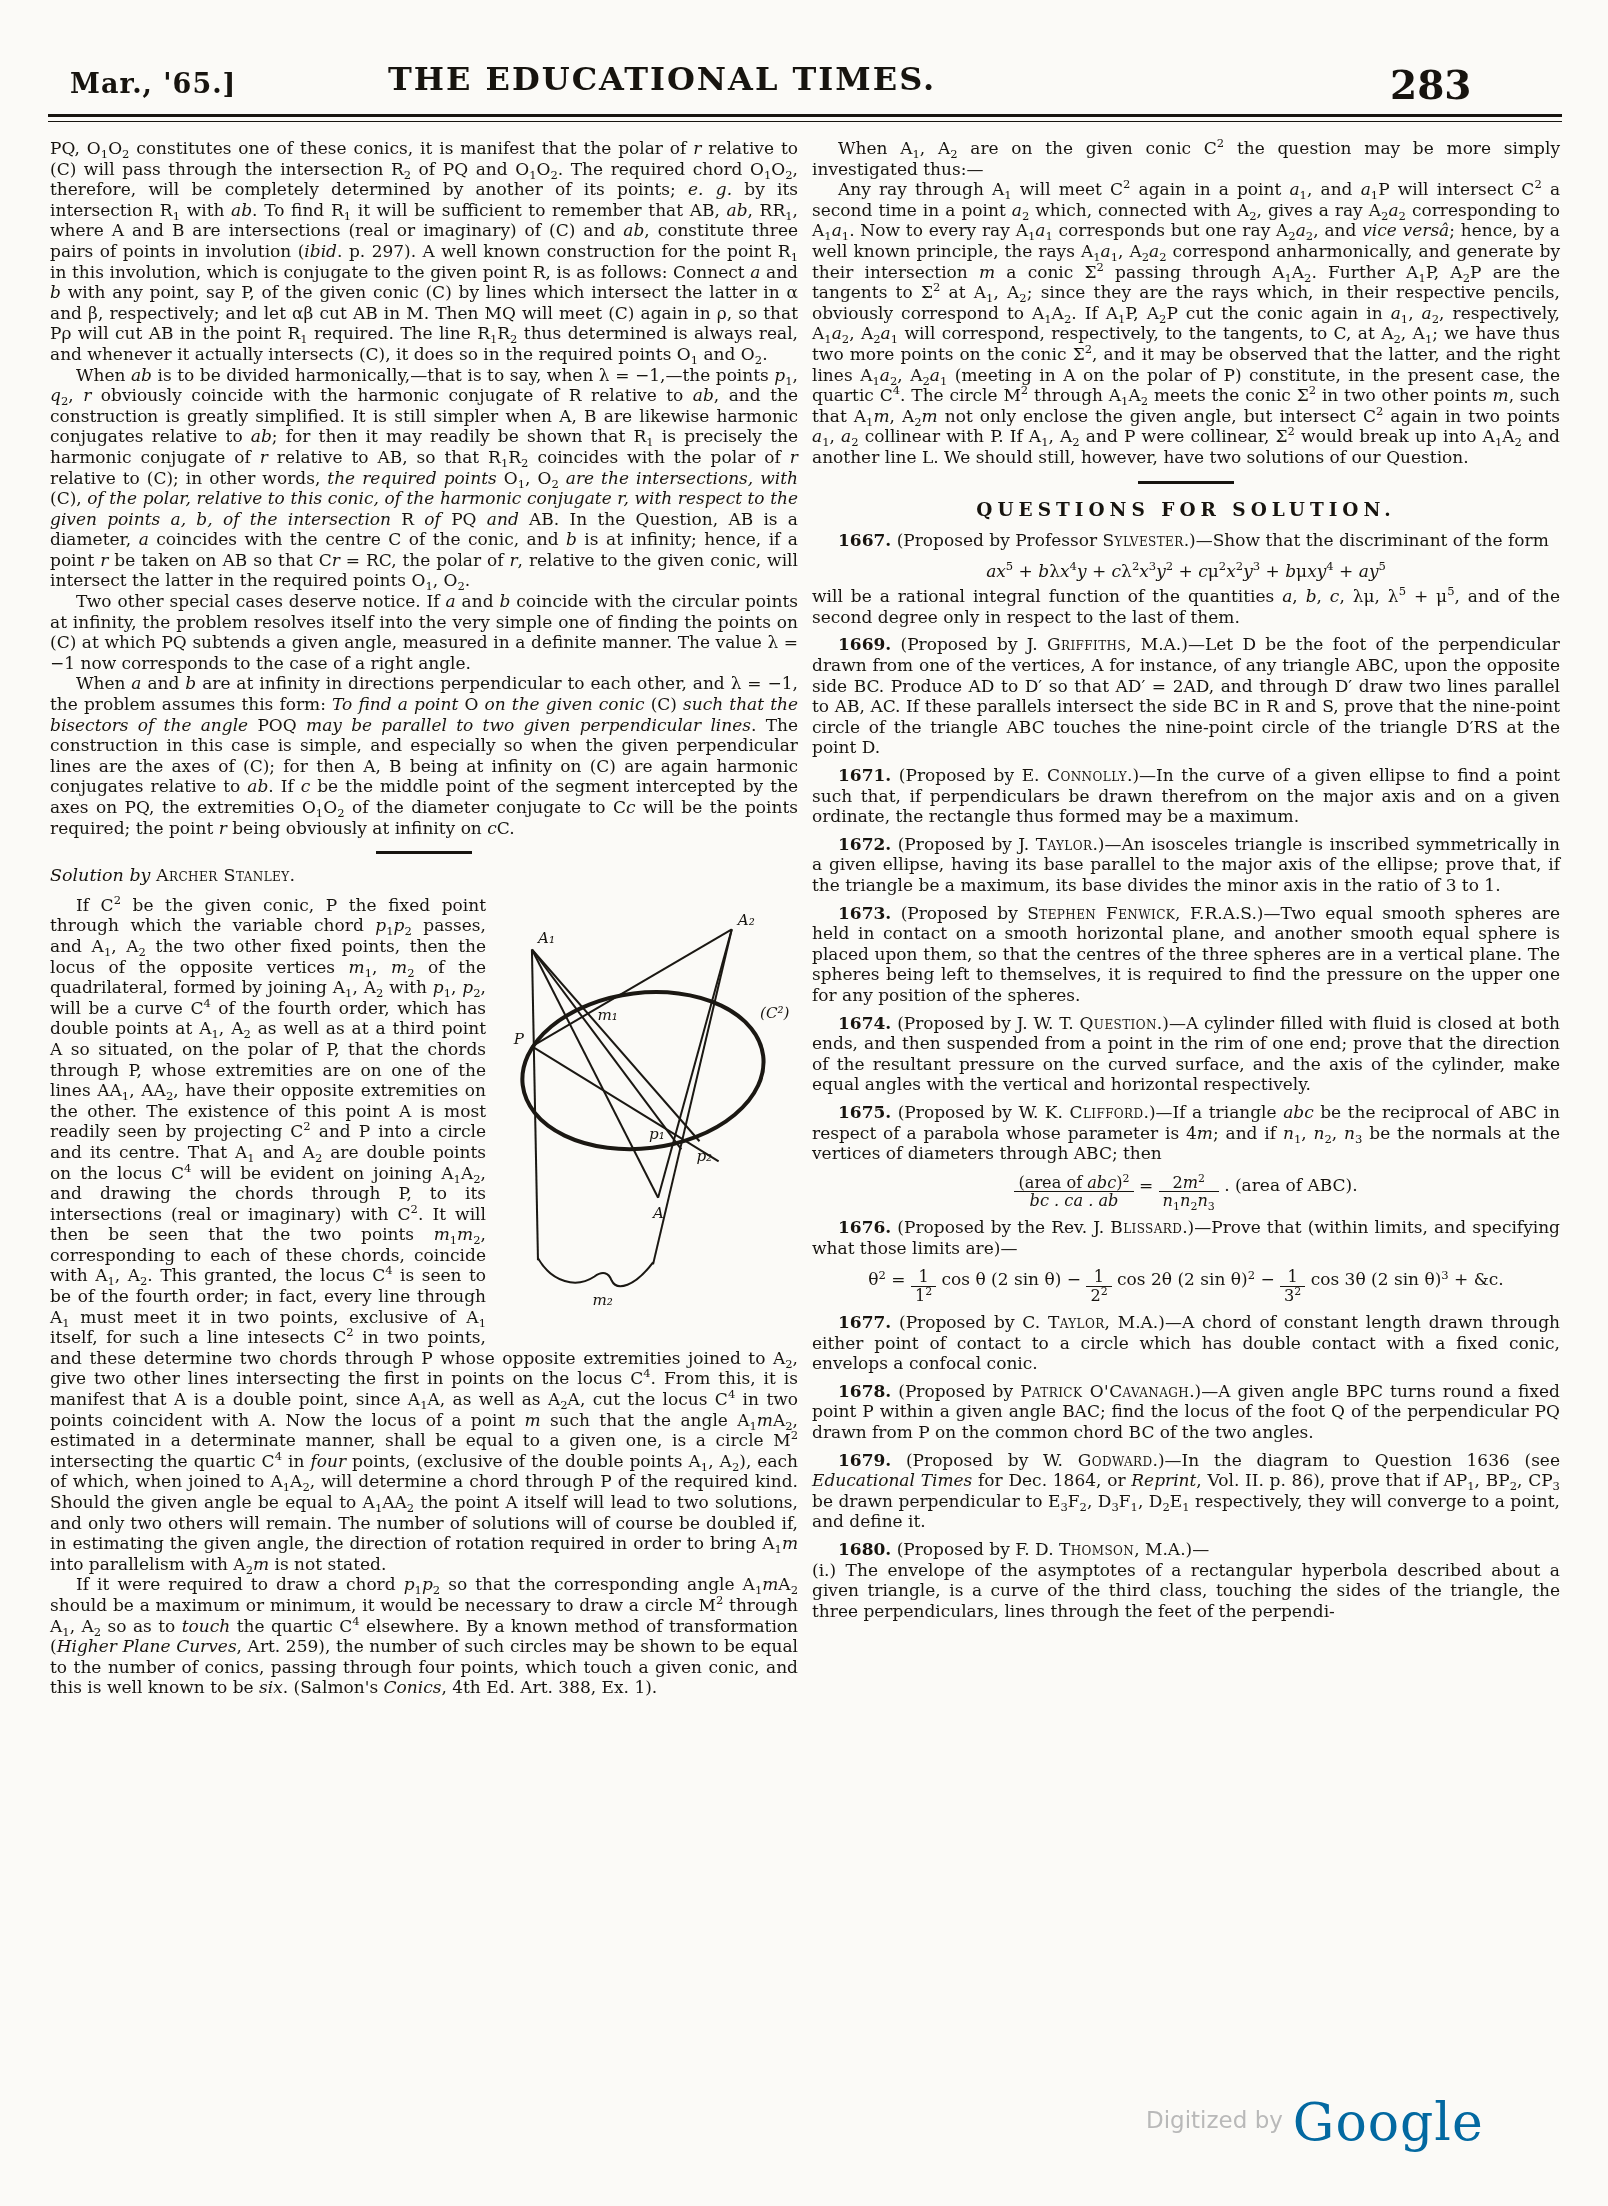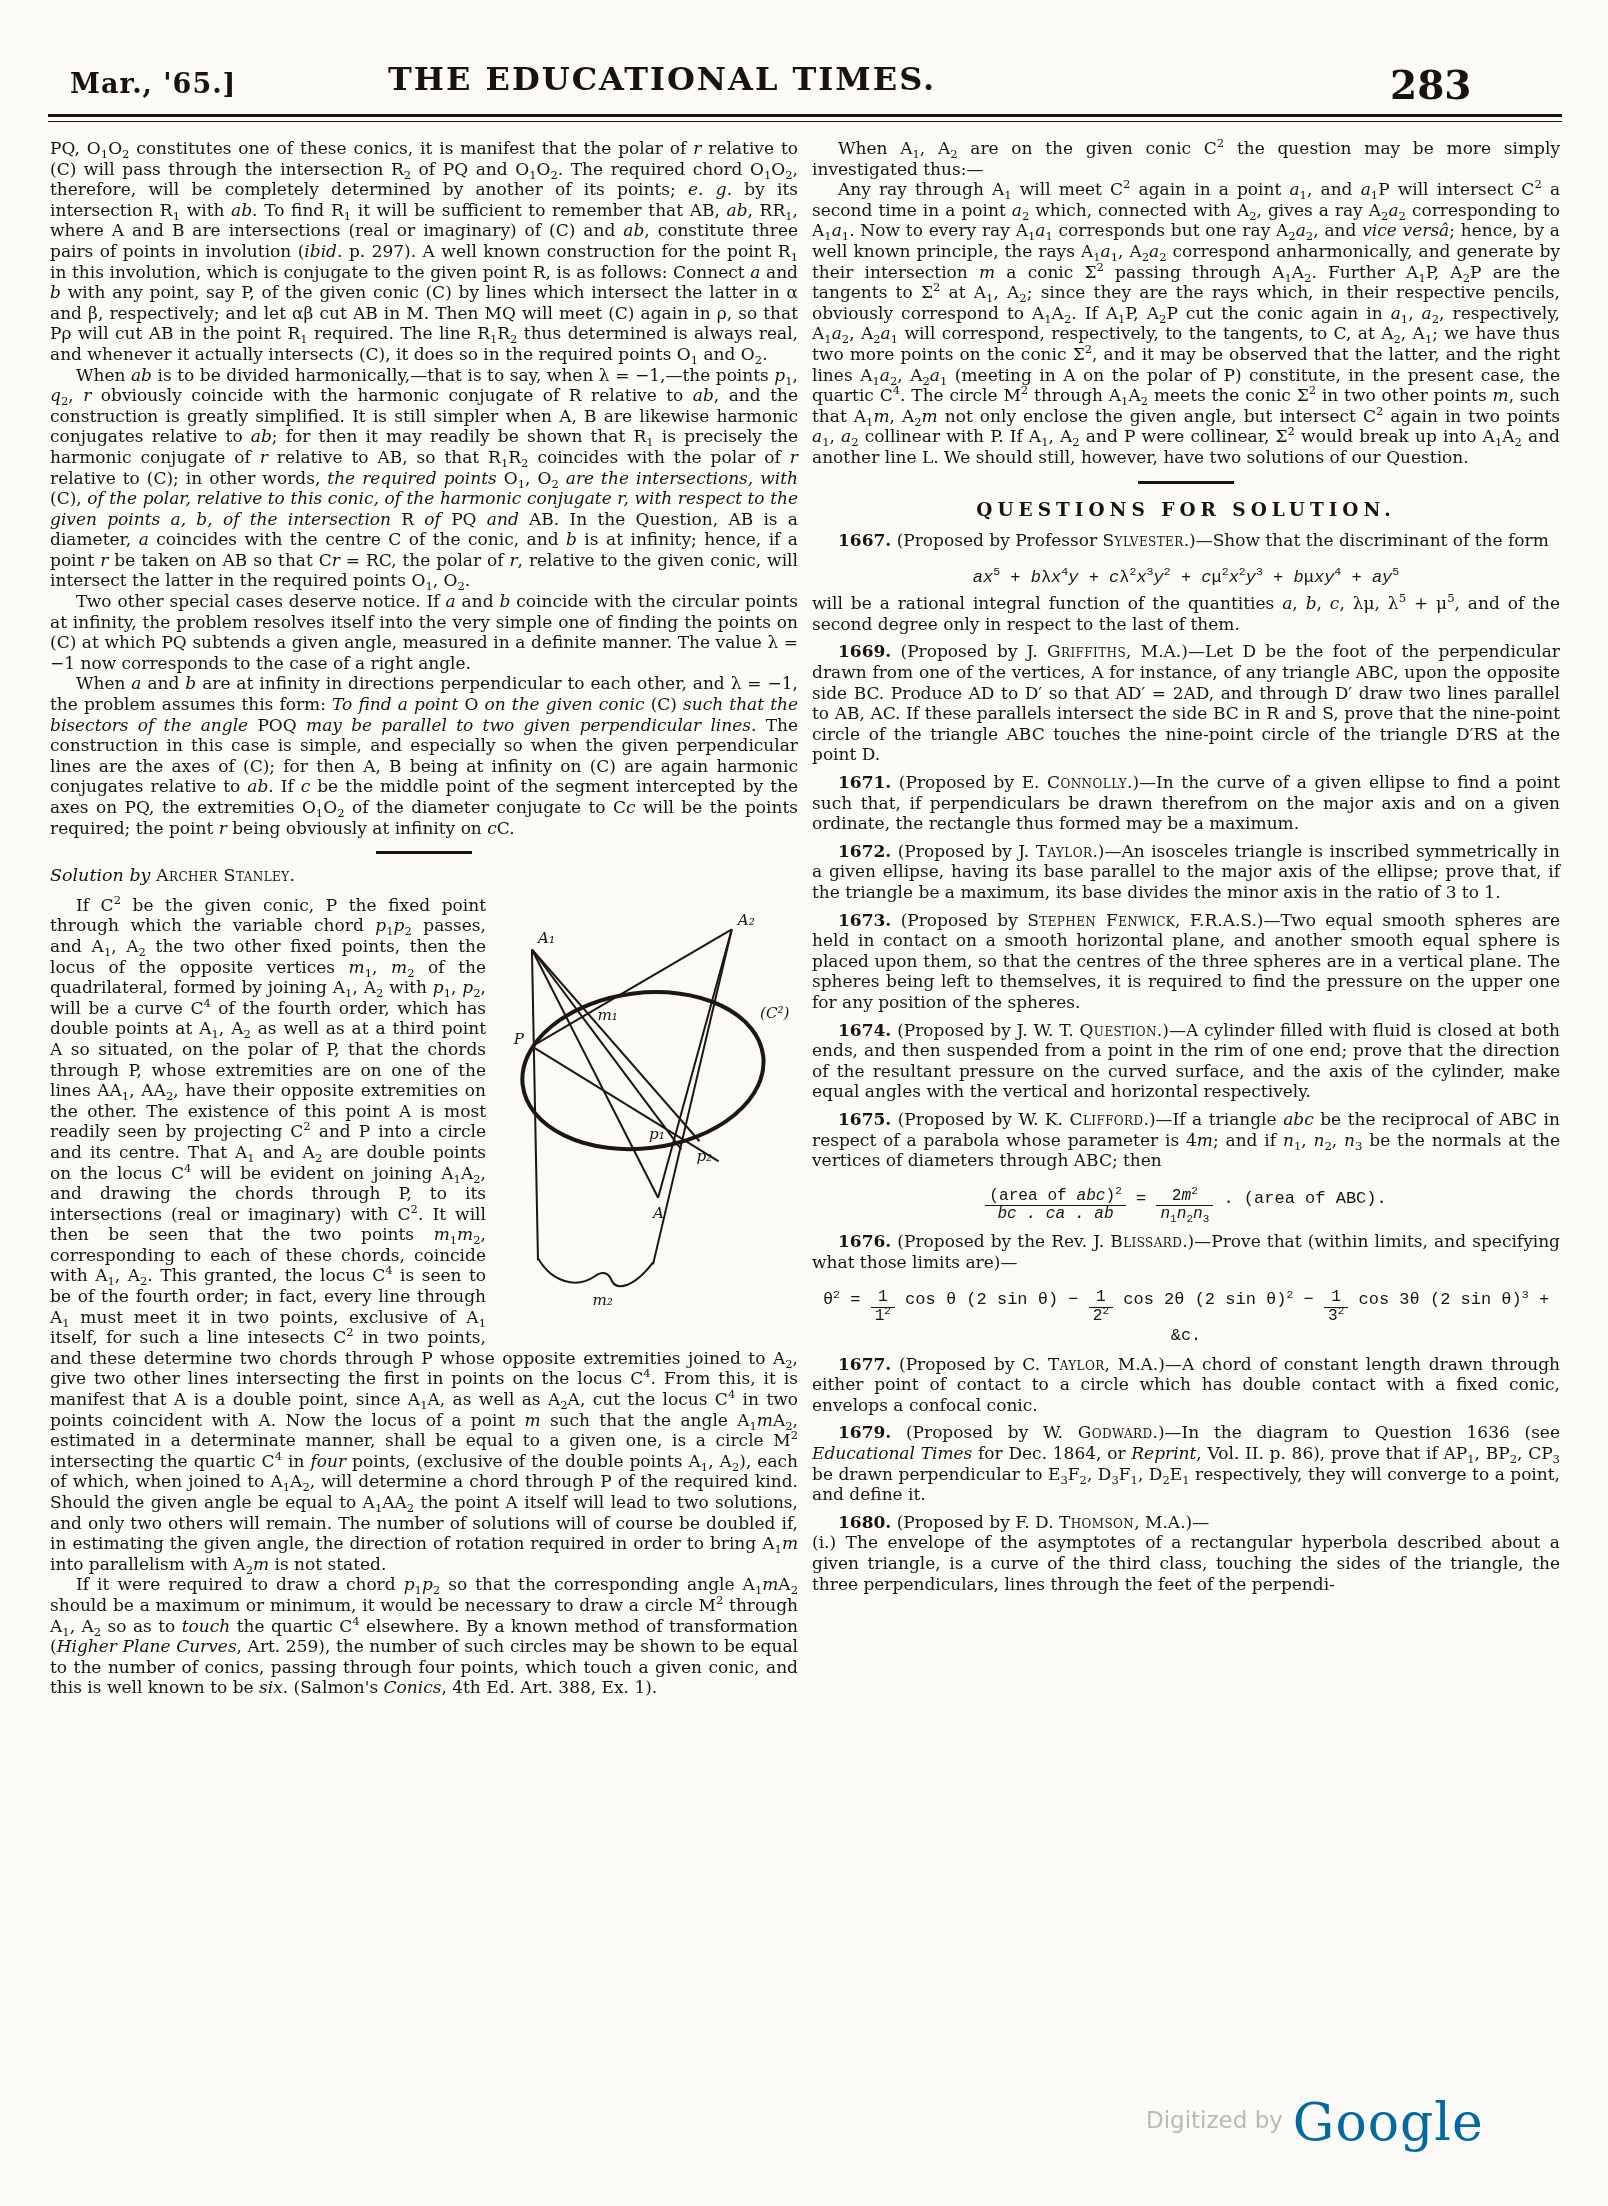--- a/index.html
+++ b/index.html
@@ -27,21 +27,21 @@
 
   .sep-rule { width:96px; border-top:3px solid #17140f; margin:13px auto 11px; }
 
   .sol-head { text-align:left; text-indent:0; margin:10px 0 9px; font-size:17.5px; }
 
   .q-heading { text-align:center; font-size:18.5px; font-weight:bold; letter-spacing:5px; margin:16px 0 10px; }
 
   .sc { font-variant:small-caps; letter-spacing:0.4px; }
   sub, sup { font-size:68%; line-height:0; }
 
-  .formula { display:block; text-align:center; text-indent:0; margin:17px 0 5px;font-family:Liberation Mono, monospace; }
+  .formula { display:block; text-align:center; text-indent:0; margin:10px 0 5px; }
   .frac { display:inline-block; vertical-align:-0.95em; text-align:center; line-height:1.1; font-size:0.95em; }
   .frac .num { display:block; padding:0 4px; border-bottom:1.3px solid #17140f; }
   .frac .den { display:block; padding:0 4px; }
 
   .figure-svg { float:right; width:300px; height:434px; margin:2px 0 6px 12px; }
   .fig-label { font-style:italic; font-size:15px; fill:#17140f; }
 
   .watermark { position:absolute; left:1146px; top:2092px; color:#b9b9b9;
     font-family:"DejaVu Sans","Liberation Sans",sans-serif; font-size:23px; white-space:nowrap; }
   .glogo { font-family:"DejaVu Serif","Liberation Serif",serif; font-size:52px; color:#0369a1;
@@ -110,20 +110,21 @@
 
     <p class="qpara"><b>1667.</b> (Proposed by Professor <span class="sc">Sylvester</span>.)—Show that the discriminant of the form<span class="formula"><i>ax</i><sup>5</sup> + <i>b</i>λ<i>x</i><sup>4</sup><i>y</i> + <i>c</i>λ<sup>2</sup><i>x</i><sup>3</sup><i>y</i><sup>2</sup> + <i>c</i>μ<sup>2</sup><i>x</i><sup>2</sup><i>y</i><sup>3</sup> + <i>b</i>μ<i>xy</i><sup>4</sup> + <i>ay</i><sup>5</sup></span>will be a rational integral function of the quantities <i>a</i>, <i>b</i>, <i>c</i>, λμ, λ<sup>5</sup> + μ<sup>5</sup>, and of the second degree only in respect to the last of them.</p>
     <p class="qpara"><b>1669.</b> (Proposed by J. <span class="sc">Griffiths</span>, M.A.)—Let D be the foot of the perpendicular drawn from one of the vertices, A for instance, of any triangle ABC, upon the opposite side BC. Produce AD to D′ so that AD′ = 2AD, and through D′ draw two lines parallel to AB, AC. If these parallels intersect the side BC in R and S, prove that the nine-point circle of the triangle ABC touches the nine-point circle of the triangle D′RS at the point D.</p>
     <p class="qpara"><b>1671.</b> (Proposed by E. <span class="sc">Connolly</span>.)—In the curve of a given ellipse to find a point such that, if perpendiculars be drawn therefrom on the major axis and on a given ordinate, the rectangle thus formed may be a maximum.</p>
     <p class="qpara"><b>1672.</b> (Proposed by J. <span class="sc">Taylor</span>.)—An isosceles triangle is inscribed symmetrically in a given ellipse, having its base parallel to the major axis of the ellipse; prove that, if the triangle be a maximum, its base divides the minor axis in the ratio of 3 to 1.</p>
     <p class="qpara"><b>1673.</b> (Proposed by <span class="sc">Stephen Fenwick</span>, F.R.A.S.)—Two equal smooth spheres are held in contact on a smooth horizontal plane, and another smooth equal sphere is placed upon them, so that the centres of the three spheres are in a vertical plane. The spheres being left to themselves, it is required to find the pressure on the upper one for any position of the spheres.</p>
     <p class="qpara"><b>1674.</b> (Proposed by J. W. T. <span class="sc">Question</span>.)—A cylinder filled with fluid is closed at both ends, and then suspended from a point in the rim of one end; prove that the direction of the resultant pressure on the curved surface, and the axis of the cylinder, make equal angles with the vertical and horizontal respectively.</p>
     <p class="qpara"><b>1675.</b> (Proposed by W. K. <span class="sc">Clifford</span>.)—If a triangle <i>abc</i> be the reciprocal of ABC in respect of a parabola whose parameter is 4<i>m</i>; and if <i>n</i><sub>1</sub>, <i>n</i><sub>2</sub>, <i>n</i><sub>3</sub> be the normals at the vertices of diameters through ABC; then<span class="formula"><span class="frac"><span class="num">(area of <i>abc</i>)<sup>2</sup></span><span class="den"><i>bc . ca . ab</i></span></span> = <span class="frac"><span class="num">2<i>m</i><sup>2</sup></span><span class="den"><i>n</i><sub>1</sub><i>n</i><sub>2</sub><i>n</i><sub>3</sub></span></span> . (area of ABC).</span></p>
     <p class="qpara"><b>1676.</b> (Proposed by the Rev. J. <span class="sc">Blissard</span>.)—Prove that (within limits, and specifying what those limits are)—<span class="formula">θ<sup>2</sup> = <span class="frac"><span class="num">1</span><span class="den">1<sup>2</sup></span></span> cos θ (2 sin θ) − <span class="frac"><span class="num">1</span><span class="den">2<sup>2</sup></span></span> cos 2θ (2 sin θ)<sup>2</sup> − <span class="frac"><span class="num">1</span><span class="den">3<sup>2</sup></span></span> cos 3θ (2 sin θ)<sup>3</sup> + &amp;c.</span></p>
     <p class="qpara"><b>1677.</b> (Proposed by C. <span class="sc">Taylor</span>, M.A.)—A chord of constant length drawn through either point of contact to a circle which has double contact with a fixed conic, envelops a confocal conic.</p>
+    <p class="qpara"><b>1678.</b> (Proposed by <span class="sc">Patrick O'Cavanagh</span>.)—A given angle BPC turns round a fixed point P within a given angle BAC; find the locus of the foot Q of the perpendicular PQ drawn from P on the common chord BC of the two angles.</p>
     <p class="qpara"><b>1679.</b> (Proposed by W. <span class="sc">Godward</span>.)—In the diagram to Question 1636 (see <i>Educational Times</i> for Dec. 1864, or <i>Reprint</i>, Vol. II. p. 86), prove that if AP<sub>1</sub>, BP<sub>2</sub>, CP<sub>3</sub> be drawn perpendicular to E<sub>3</sub>F<sub>2</sub>, D<sub>3</sub>F<sub>1</sub>, D<sub>2</sub>E<sub>1</sub> respectively, they will converge to a point, and define it.</p>
     <p class="qpara"><b>1680.</b> (Proposed by F. D. <span class="sc">Thomson</span>, M.A.)—<br>(i.) The envelope of the asymptotes of a rectangular hyperbola described about a given triangle, is a curve of the third class, touching the sides of the triangle, the three perpendiculars, lines through the feet of the perpendi-</p>
   </section>
 
   <div class="watermark">
     <span>Digitized by</span><span class="glogo">Google</span>
   </div>
 
 </div>
 

